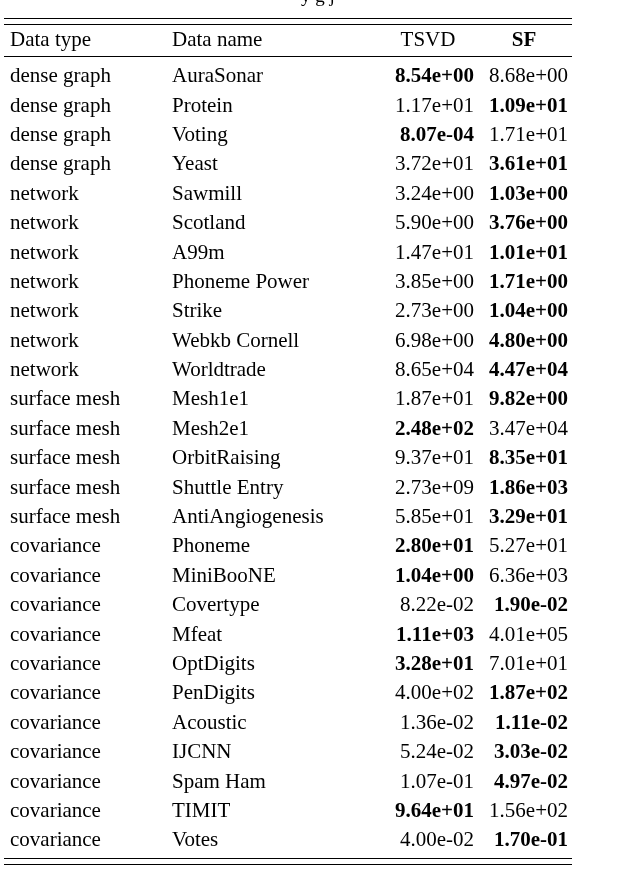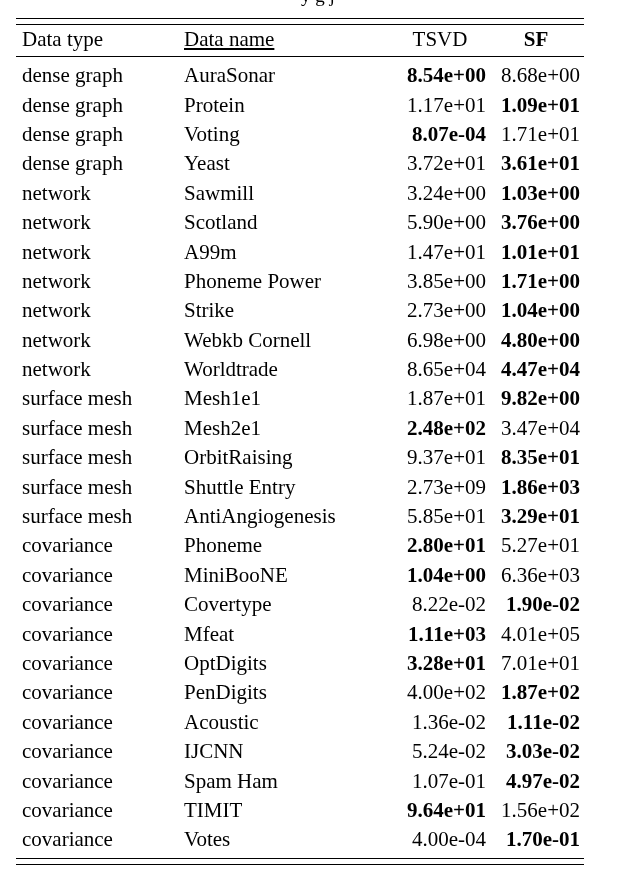--- a/index.html
+++ b/index.html
@@ -33,21 +33,21 @@
     font-size: 19px;
     line-height: 20px;
     text-align: center;
     color: #000;
     white-space: nowrap;
   }
 
   .table-wrap {
     position: absolute;
     top: 18px;
-    left: 16px;
+    left: 4px;
     width: 568px;
   }
 
   table.datatable {
     border-collapse: collapse;
     width: 568px;
     table-layout: fixed;
     font-size: 21px;
     line-height: 1;
   }
@@ -82,21 +82,21 @@
     line-height: 0;
   }
 
   thead th {
     font-weight: normal;
     padding: 4px 0 6px 0;
     vertical-align: bottom;
     white-space: nowrap;
   }
   th.h-type { text-align: left; padding-left: 6px; }
-  th.h-name { text-align: left; padding-left: 6px; text-decoration: underline; }
+  th.h-name { text-align: left; padding-left: 6px; }
   th.h-tsvd { text-align: center; }
   th.h-sf   { text-align: center; font-weight: bold; }
 
   tbody td {
     padding: 0;
     height: 29.4px;
     vertical-align: middle;
     white-space: nowrap;
   }
   td.cell-type { text-align: left; padding-left: 6px; }
@@ -291,21 +291,21 @@
           </tr>
           <tr>
             <td class="cell-type">covariance</td>
             <td class="cell-name">TIMIT</td>
             <td class="cell-num tsvd bold">9.64e+01</td>
             <td class="cell-num sf">1.56e+02</td>
           </tr>
           <tr>
             <td class="cell-type">covariance</td>
             <td class="cell-name">Votes</td>
-            <td class="cell-num tsvd">4.00e-04</td>
+            <td class="cell-num tsvd">4.00e-02</td>
             <td class="cell-num sf bold">1.70e-01</td>
           </tr>
         </tbody>
       <tfoot>
         <tr>
           <td class="rule-double-bottom" colspan="4"></td>
         </tr>
       </tfoot>
     </table>
   </div>

